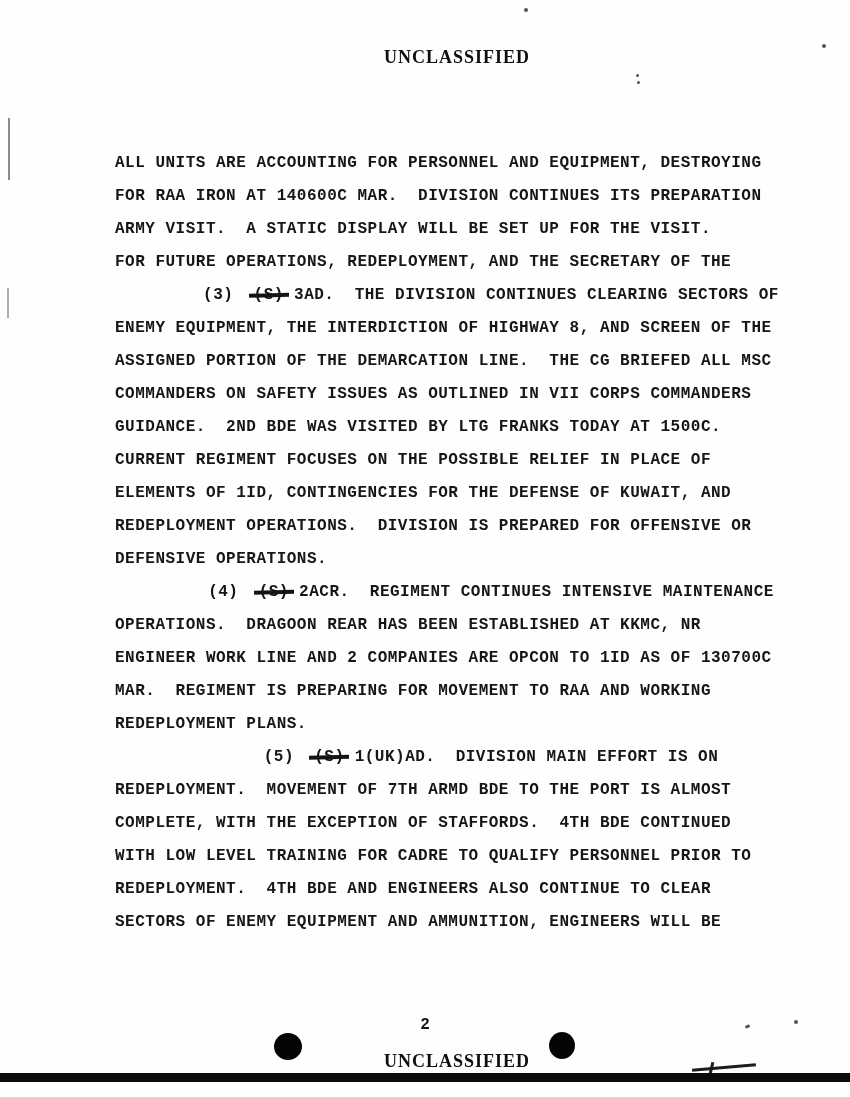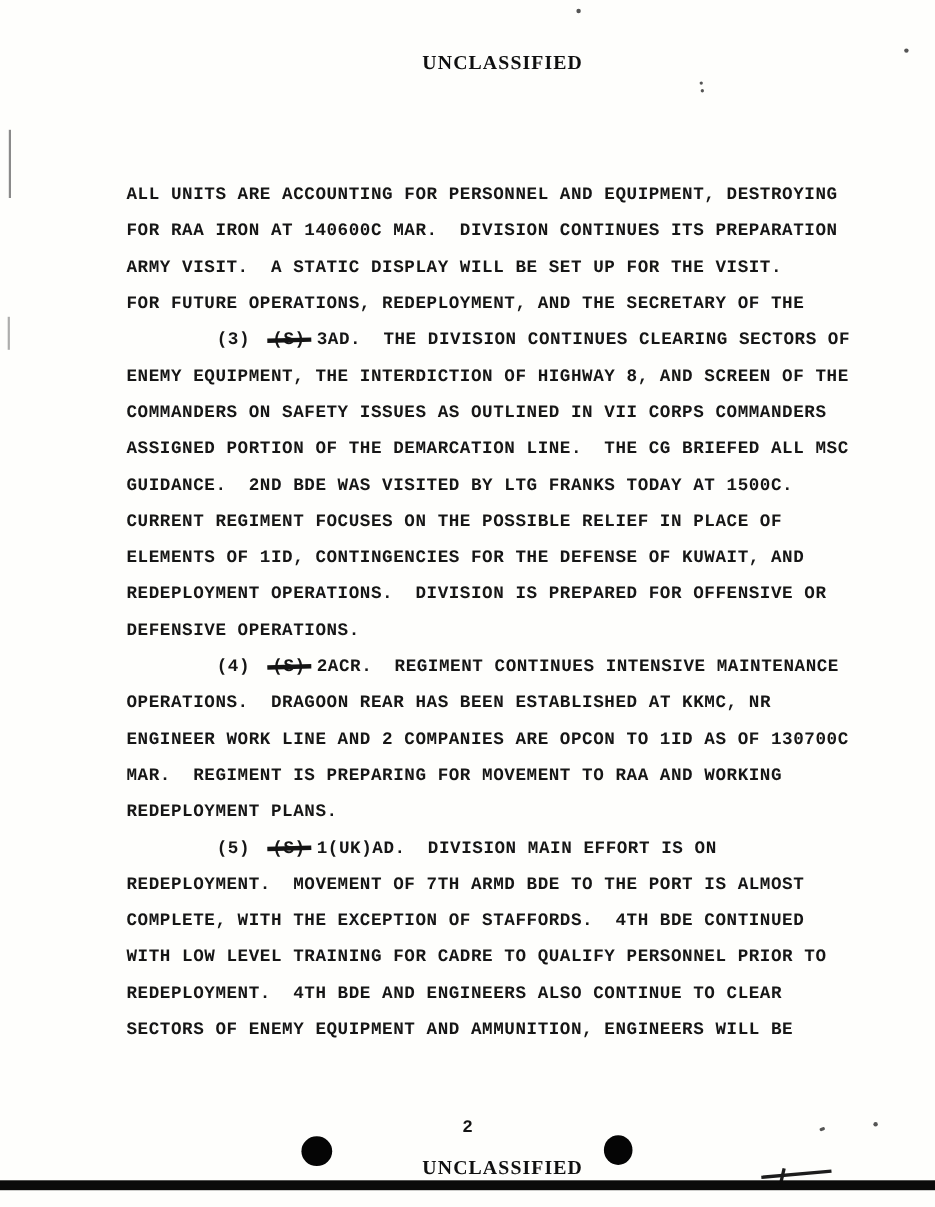--- a/index.html
+++ b/index.html
@@ -21,34 +21,34 @@
     font-weight: bold;
     font-size: 18px;
     letter-spacing: 1px;
     color: #101010;
     padding-left: 32px;
   }
   .header-classification { top: 47px; }
   .footer-classification { top: 1051px; }
   .document-body {
     position: absolute;
-    top: 161px;
+    top: 147px;
     left: 115px;
     width: 670px;
   }
   .doc-line {
     white-space: pre;
     font-size: 16px;
     font-weight: bold;
     line-height: 33px;
     height: 33px;
     letter-spacing: 0.5px;
     color: #161616;
   }
-  .doc-line.indent { padding-left: 82px; }
+  .doc-line.indent { padding-left: 82px; text-align: center; }
   .strike { position: relative; }
   .strike::after {
     content: "";
     position: absolute;
     left: -5px;
     right: -5px;
     top: 50%;
     height: 3.5px;
     background: #141414;
     transform: translateY(-50%) rotate(-1.5deg);
@@ -137,22 +137,22 @@
 
   <div class="header-classification">UNCLASSIFIED</div>
 
   <div class="document-body">
       <div class="doc-line"><span>ALL UNITS ARE ACCOUNTING FOR PERSONNEL AND EQUIPMENT, DESTROYING</span></div>
       <div class="doc-line"><span>FOR RAA IRON AT 140600C MAR.  DIVISION CONTINUES ITS PREPARATION</span></div>
       <div class="doc-line"><span>ARMY VISIT.  A STATIC DISPLAY WILL BE SET UP FOR THE VISIT.</span></div>
       <div class="doc-line"><span>FOR FUTURE OPERATIONS, REDEPLOYMENT, AND THE SECRETARY OF THE</span></div>
       <div class="doc-line indent"><span>(3)  </span><span class="strike">(S)</span><span> 3AD.  THE DIVISION CONTINUES CLEARING SECTORS OF</span></div>
       <div class="doc-line"><span>ENEMY EQUIPMENT, THE INTERDICTION OF HIGHWAY 8, AND SCREEN OF THE</span></div>
+      <div class="doc-line"><span>ASSIGNED PORTION OF THE DEMARCATION LINE.  THE CG BRIEFED ALL MSC</span></div>
       <div class="doc-line"><span>COMMANDERS ON SAFETY ISSUES AS OUTLINED IN VII CORPS COMMANDERS</span></div>
-      <div class="doc-line"><span>ASSIGNED PORTION OF THE DEMARCATION LINE.  THE CG BRIEFED ALL MSC</span></div>
       <div class="doc-line"><span>GUIDANCE.  2ND BDE WAS VISITED BY LTG FRANKS TODAY AT 1500C.</span></div>
       <div class="doc-line"><span>CURRENT REGIMENT FOCUSES ON THE POSSIBLE RELIEF IN PLACE OF</span></div>
       <div class="doc-line"><span>ELEMENTS OF 1ID, CONTINGENCIES FOR THE DEFENSE OF KUWAIT, AND</span></div>
       <div class="doc-line"><span>REDEPLOYMENT OPERATIONS.  DIVISION IS PREPARED FOR OFFENSIVE OR</span></div>
       <div class="doc-line"><span>DEFENSIVE OPERATIONS.</span></div>
       <div class="doc-line indent"><span>(4)  </span><span class="strike">(S)</span><span> </span><span class="underline">2ACR</span><span>.  REGIMENT CONTINUES INTENSIVE MAINTENANCE</span></div>
       <div class="doc-line"><span>OPERATIONS.  DRAG</span><span class="underline">OON REAR </span><span>HAS BEEN ESTABLISHED A</span><span class="underline">T KKMC, NR</span></div>
       <div class="doc-line"><span>ENGINEER WORK LINE AND 2 COMPANIES ARE OPCON TO 1ID AS OF 130700C</span></div>
       <div class="doc-line"><span>MAR.  REGIMENT IS PREPARING FOR MOVEMENT TO RAA AND WORKING</span></div>
       <div class="doc-line"><span>REDEPLOYMENT PLANS.</span></div>

